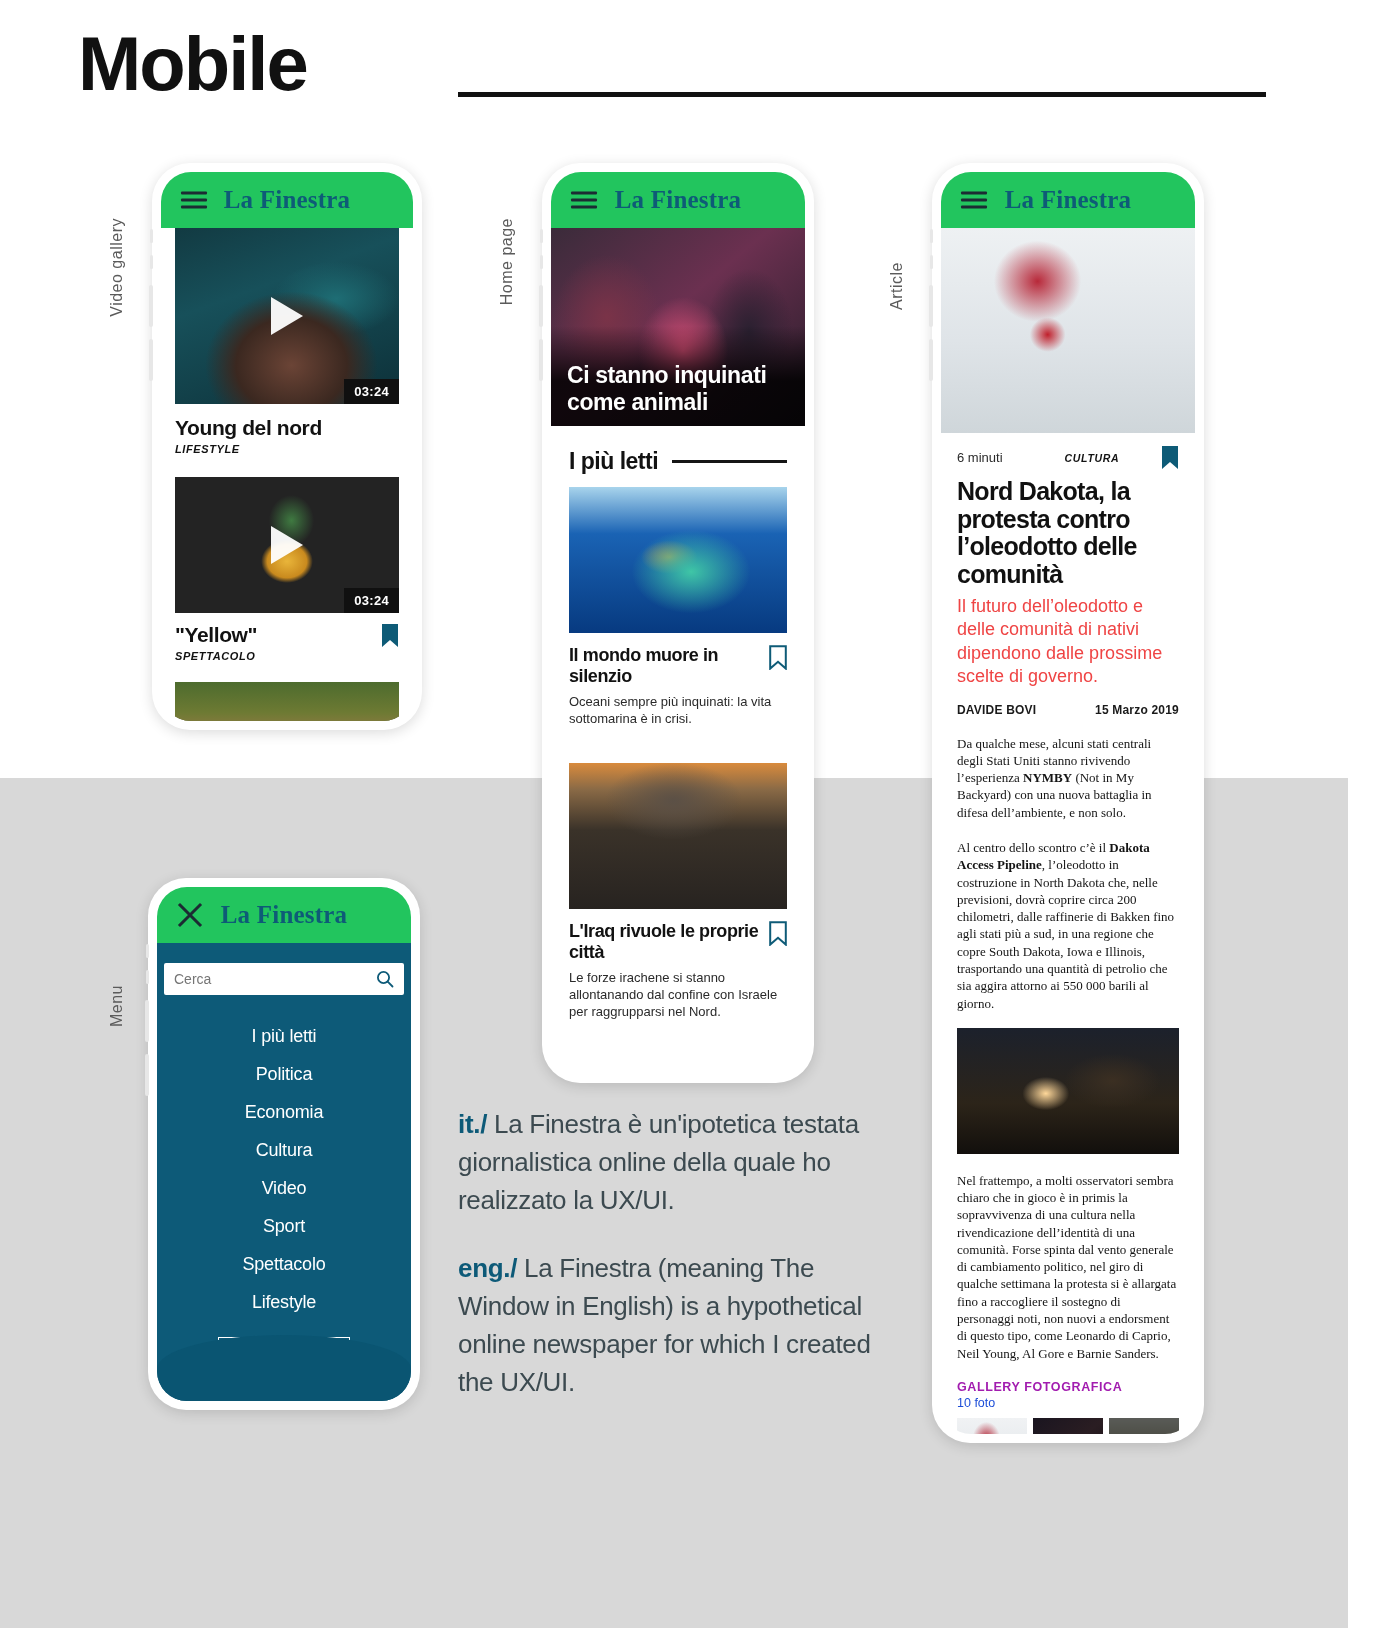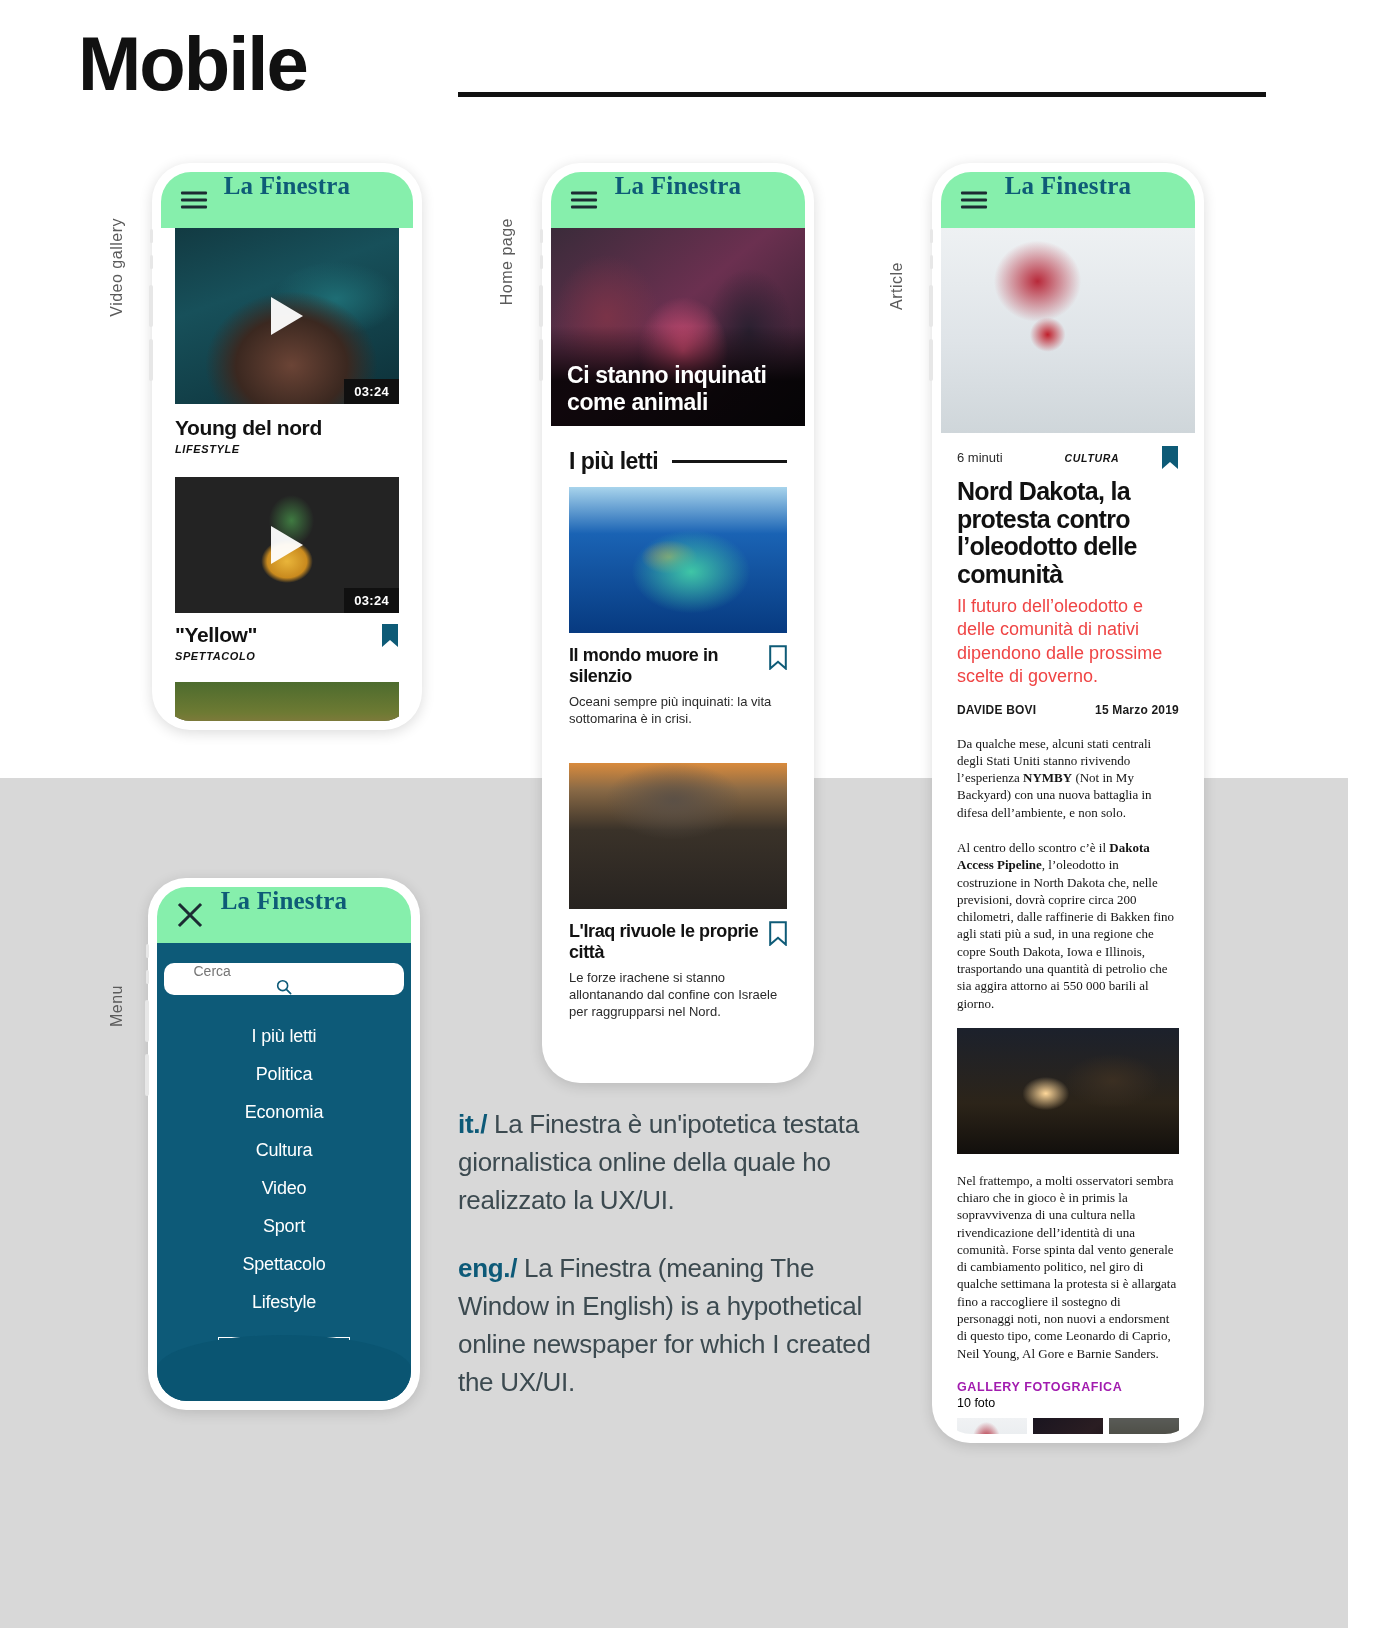--- a/index.html
+++ b/index.html
@@ -71,22 +71,22 @@
   .btn-side {
     position: absolute;
     background: #e7e7e7;
     border-radius: 2px;
   }
 
   
   .appbar {
     height: 56px;
     display: flex;
-    align-items: flex-start;
-    background: #86efac;
+    align-items: center;
+    background: #22c55e;
     position: relative;
     flex: 0 0 auto;
   }
   .hamburger {
     position: absolute;
     left: 20px; top: 50%;
     transform: translateY(-50%);
     width: 26px;
     cursor: pointer;
   }
@@ -229,21 +229,21 @@
     padding: 0 16px;
     margin-top: 18px;
     text-align: left;
   }
   .body-copy b { font-weight: bold; }
   .inline-photo { height: 126px; width: calc(100% - 32px); margin: 16px 16px 0 16px; }
   .gallery-label {
     padding: 0 16px; margin-top: 18px;
     font-size: 12.5px; font-weight: 700; letter-spacing: 0.6px; color: #a21caf;
   }
-  .gallery-count { padding: 0 16px; margin-top: 2px; font-size: 12.5px; color: #000000; }
+  .gallery-count { padding: 0 16px; margin-top: 2px; font-size: 12.5px; color: #1d4ed8; }
   .gallery-strip { display: flex; gap: 6px; padding: 8px 16px 0 16px; }
   .gal-thumb { flex: 1; height: 62px; position: relative; overflow: hidden; }
   .gal-more {
     position: absolute; inset: 0;
     background: rgba(10,10,10,0.58);
     color: #fff; font-size: 15px; font-weight: 700;
     display: flex; align-items: center; justify-content: center;
   }
 
   
@@ -251,22 +251,21 @@
   .menu-panel {
     flex: 1;
     background: #0d5a78;
     display: flex; flex-direction: column; align-items: center;
     padding-top: 20px;
     position: relative;
   }
   .search-wrap {
     width: 240px; height: 32px; background: #fff;
     display: flex; align-items: center; padding: 0 10px;
-    border-radius: 10px;
-    flex-direction: column;
+    border-radius: 2px;
   }
   .search-input {
     border: 0; outline: 0; flex: 1;
     font-family: "Liberation Sans", sans-serif;
     font-size: 14px; color: #4a4a4a; background: transparent;
   }
   .menu-list { margin-top: 22px; width: 100%; text-align: center; }
   .menu-item {
     color: #ffffff; font-size: 18px; padding: 8.5px 0;
     letter-spacing: -0.2px; cursor: pointer;

